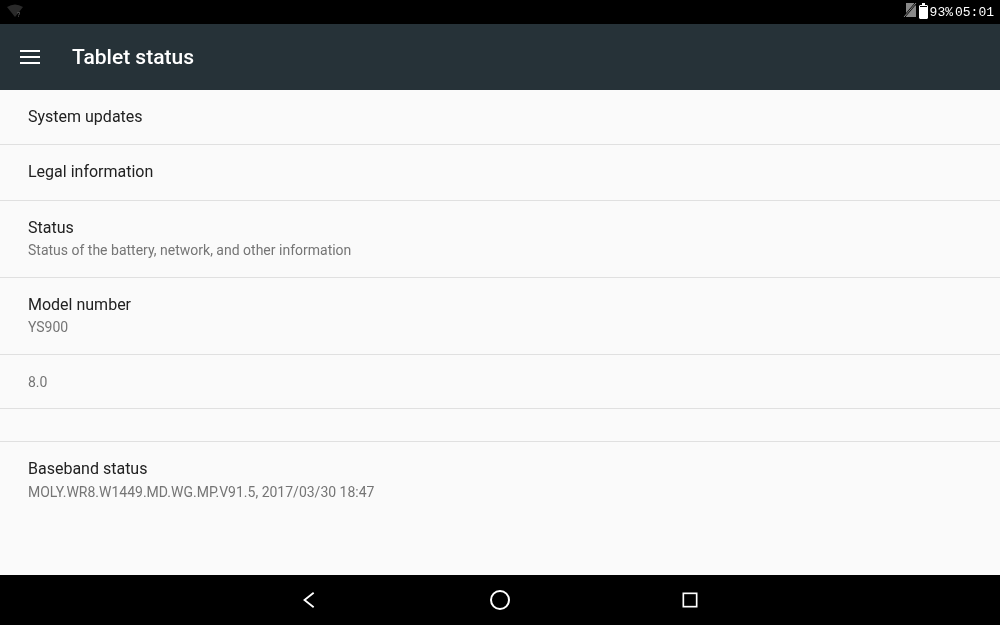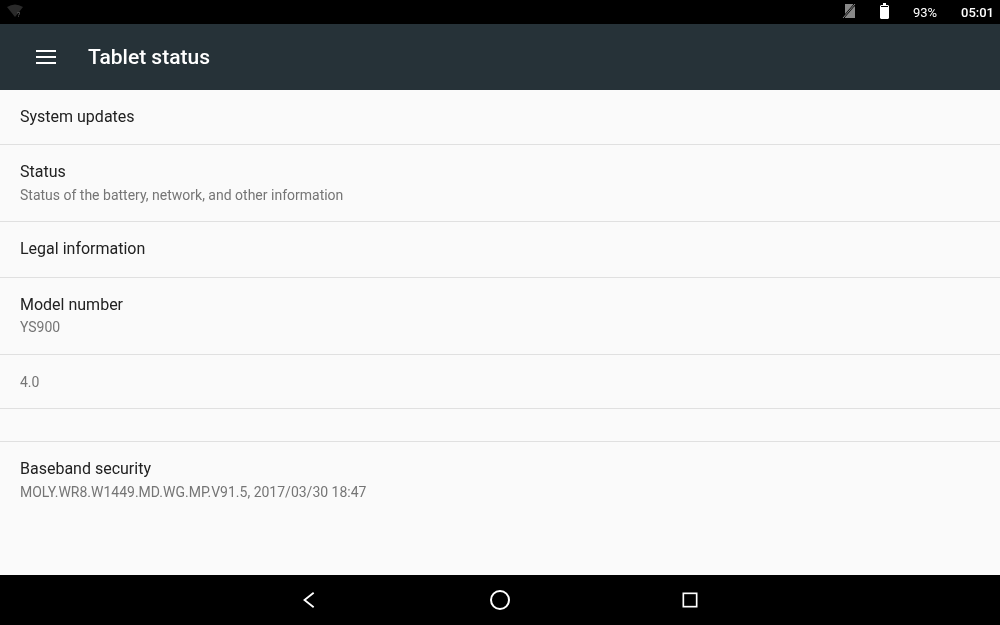--- a/index.html
+++ b/index.html
@@ -15,21 +15,21 @@
     height: 24px;
     background: #000;
     color: #fff;
     display: flex;
     align-items: center;
     justify-content: space-between;
     padding: 0 6px;
     font-size: 13px;
   }
   .statusbar-left { display: flex; align-items: center; gap: 4px; }
-  .statusbar-right { display: flex; align-items: center; gap: 24px; }
+  .statusbar-right { display: flex; align-items: center; gap: 2px; font-family: Liberation Mono, monospace; }
   .wifi-icon { opacity: 0.5; }
   .battery-shell {
     display: inline-block;
     width: 9px; height: 14px;
     border: 1px solid #fff;
     position: relative;
     border-radius: 1px;
   }
   .battery-shell::before {
     content: "";
@@ -43,33 +43,33 @@
     bottom: 0; left: 0; right: 0;
     height: 93%;
     background: #fff;
   }
   .appbar {
     height: 66px;
     background: #263238;
     color: #fff;
     display: flex;
     align-items: center;
-    padding: 0 36px;
+    padding: 0 20px;
     gap: 32px;
   }
   .menu-icon { display: flex; flex-direction: column; gap: 4px; cursor: pointer; }
   .menu-icon span { display: block; width: 20px; height: 2px; background: #fff; }
   .appbar-title { font-size: 21px; font-weight: 500; }
   .content {
     height: calc(625px - 24px - 66px - 50px);
     overflow-y: auto;
     background: #fafafa;
   }
   .row {
-    padding: 16px 20px;
+    padding: 16px 28px;
     border-bottom: 1px solid #e0e0e0;
     cursor: pointer;
   }
   .row-title {
     font-size: 16px;
     color: #212121;
     line-height: 1.4;
   }
   .row-sub {
     font-size: 14px;
@@ -124,37 +124,37 @@
       <span></span>
   </div>
   <div class="appbar-title">Tablet status</div>
 </div>
 
 <div class="content">
   <div class="row">
     <div class="row-title">System updates</div>
   </div>
   <div class="row">
+    <div class="row-title">Legal information</div>
+  </div>
+  <div class="row">
     <div class="row-title">Status</div>
     <div class="row-sub">Status of the battery, network, and other information</div>
-  </div>
-  <div class="row">
-    <div class="row-title">Legal information</div>
   </div>
   <div class="row">
     <div class="row-title">Model number</div>
     <div class="row-sub">YS900</div>
   </div>
   <div class="row">
-    <div class="row-sub">4.0</div>
+    <div class="row-sub">8.0</div>
   </div>
   <div class="row">
   </div>
   <div class="row" style="border-bottom:none;">
-    <div class="row-title">Baseband security</div>
+    <div class="row-title">Baseband status</div>
     <div class="row-sub">MOLY.WR8.W1449.MD.WG.MP.V91.5, 2017/03/30 18:47</div>
   </div>
 </div>
 
 <div class="navbar">
   <div class="nav-btn">
     <svg width="22" height="22" viewBox="0 0 24 24">
         <path d="M16 4 L6 12 L16 20" fill="none" stroke="#fff" stroke-width="2"></path>
       </svg>
   </div>

